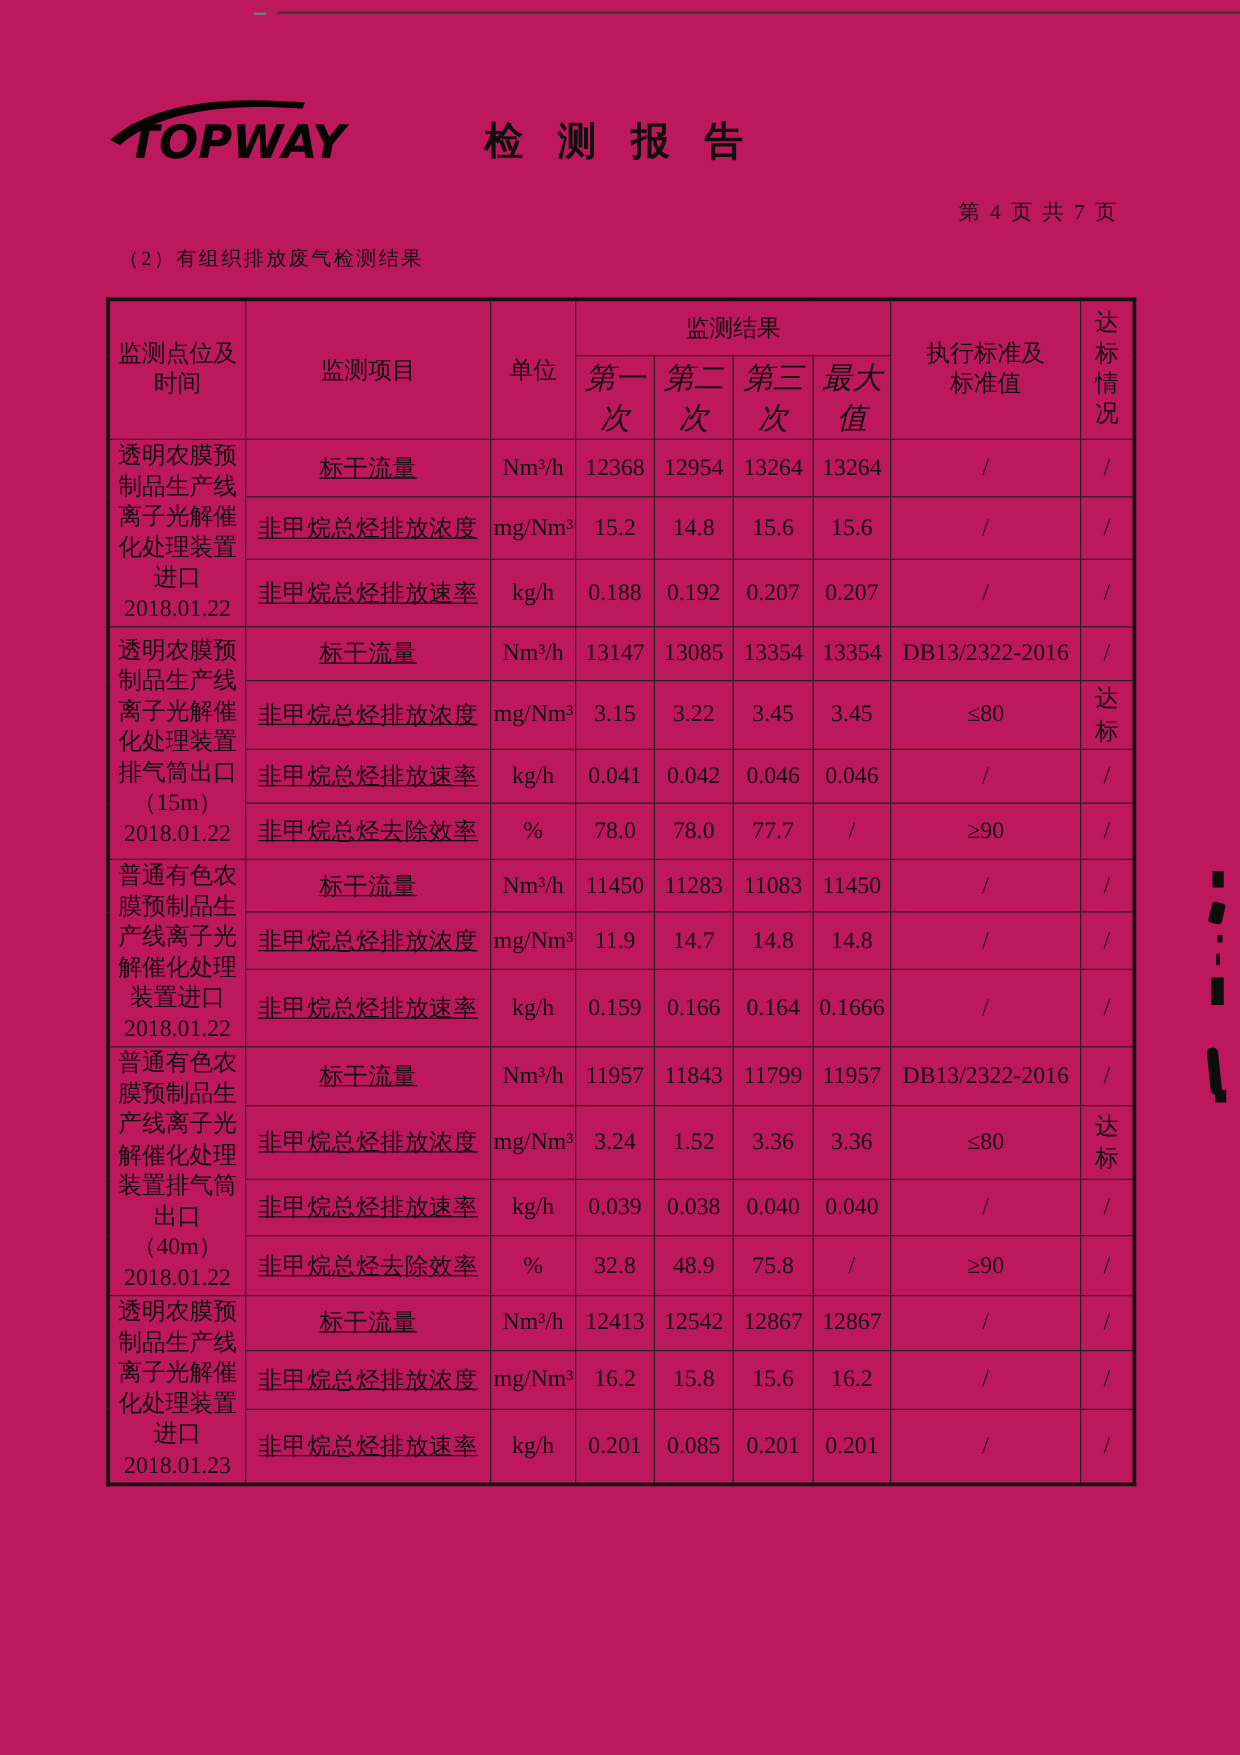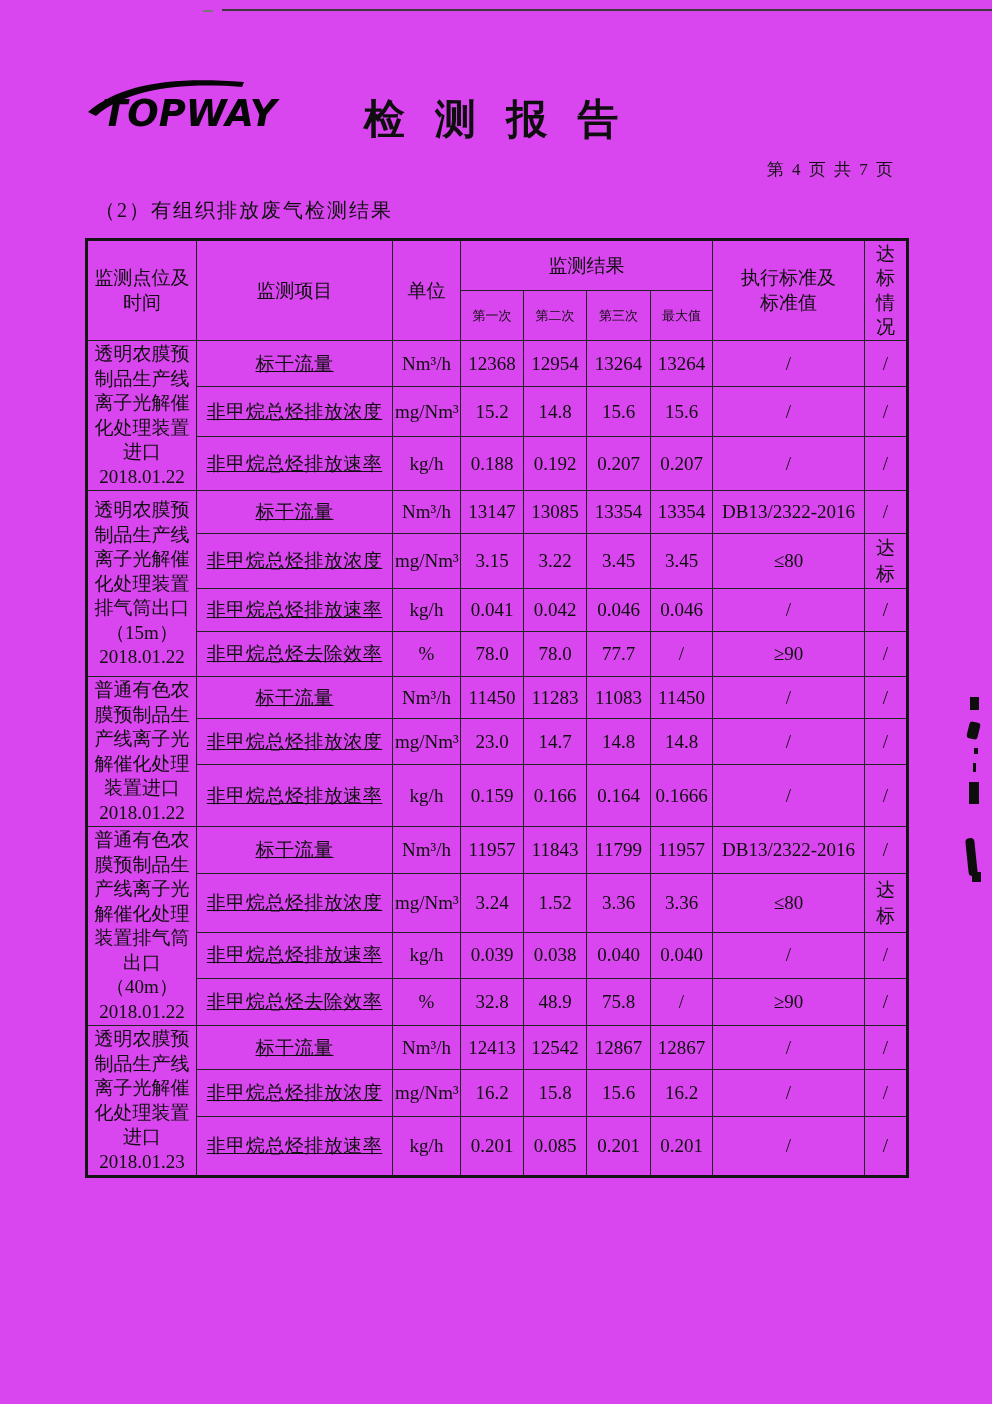--- a/index.html
+++ b/index.html
@@ -1,47 +1,47 @@
 <!DOCTYPE html>
 <html><head>
 <meta charset="utf-8">
 <style>
   * { margin:0; padding:0; box-sizing:border-box; }
   html,body { background:#e8e8e8; }
   .page {
     position:relative;
     width:992px; height:1404px;
-    background:#d946ef;
+    background:#be185d;
     font-family:"Liberation Serif","DejaVu Serif",serif;
     color:#111;
     overflow:hidden;
     margin:0 auto;
   }
   
   .top-scan-line { position:absolute; top:9px; left:222px; width:770px; height:2px; background:#3b3b3b; }
   .top-scan-dots { position:absolute; top:10px; left:203px; width:10px; height:2px; background:#777; }
   .edge-mark { position:absolute; background:#0d0d0d; }
   
   .logo-wrap { position:absolute; left:86px; top:76px; width:210px; height:62px; }
   .doc-title {
     position:absolute; left:0; top:92px; width:992px;
-    text-align:center; font-size:41px; letter-spacing:10px;
+    text-align:center; font-size:31px; letter-spacing:10px;
     font-weight:600; color:#0e0e0e;
   }
   .report-no {
     position:absolute; left:0; top:141px; width:992px;
     text-align:center; font-size:17px; color:#141414; letter-spacing:1px;
   }
   .page-info {
     position:absolute; top:158px; right:97px;
     font-size:17px; color:#141414; letter-spacing:2px;
   }
   .section-title {
     position:absolute; left:95px; top:197px;
-    font-size:20px; color:#101010; letter-spacing:2px;
+    font-size:16px; color:#101010; letter-spacing:2px;
   }
   
   table.report {
     position:absolute; left:85px; top:238px;
     width:821px;
     border-collapse:collapse;
     table-layout:fixed;
     border:3px solid #141414;
     background:transparent;
   }
@@ -54,21 +54,21 @@
     overflow:hidden;
   }
   .pre { white-space:pre-line; line-height:1.28; }
   td.loc  { font-size:19px; line-height:1.29; }
   td.item { font-size:19px; letter-spacing:0.5px;text-decoration:underline; }
   td.unit { font-size:17px; white-space:nowrap; }
   td.val  { font-size:18px; }
   td.std  { font-size:18px; white-space:nowrap; }
   td.ok   { font-size:18px; padding:1px 0; }
   tr.h1 th { font-size:19px; }
-  tr.h2 th { font-size:13px; }
+  tr.h2 th { font-size:24px;font-style:italic; }
 </style>
 </head>
 <body>
 
 <div class="page">
 
   <div class="top-scan-line"></div>
   <div class="top-scan-dots"></div>
   <div class="edge-mark" style="left:970px; top:697px; width:9px; height:13px;"></div>
   <div class="edge-mark" style="left:968px; top:722px; width:11px; height:17px; transform:rotate(14deg); border-radius:3px;"></div>
@@ -216,21 +216,21 @@
           <td class="val">11450</td>
           <td class="val">11283</td>
           <td class="val">11083</td>
           <td class="val">11450</td>
           <td class="std">/</td>
           <td class="ok">/</td>
         </tr>
         <tr style="height: 46px;">
           <td class="item">非甲烷总烃排放浓度</td>
           <td class="unit">mg/Nm³</td>
-          <td class="val">23.0</td>
+          <td class="val">11.9</td>
           <td class="val">14.7</td>
           <td class="val">14.8</td>
           <td class="val">14.8</td>
           <td class="std">/</td>
           <td class="ok">/</td>
         </tr>
         <tr style="height: 62px;">
           <td class="item">非甲烷总烃排放速率</td>
           <td class="unit">kg/h</td>
           <td class="val">0.159</td>

